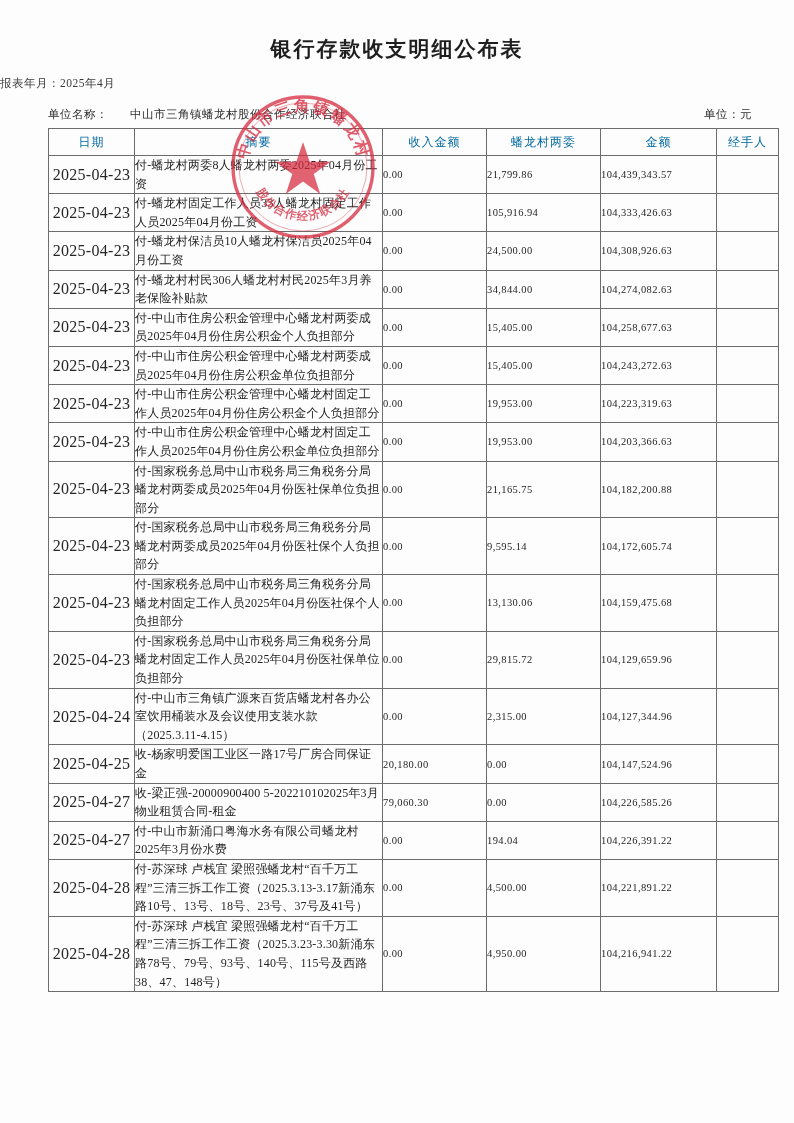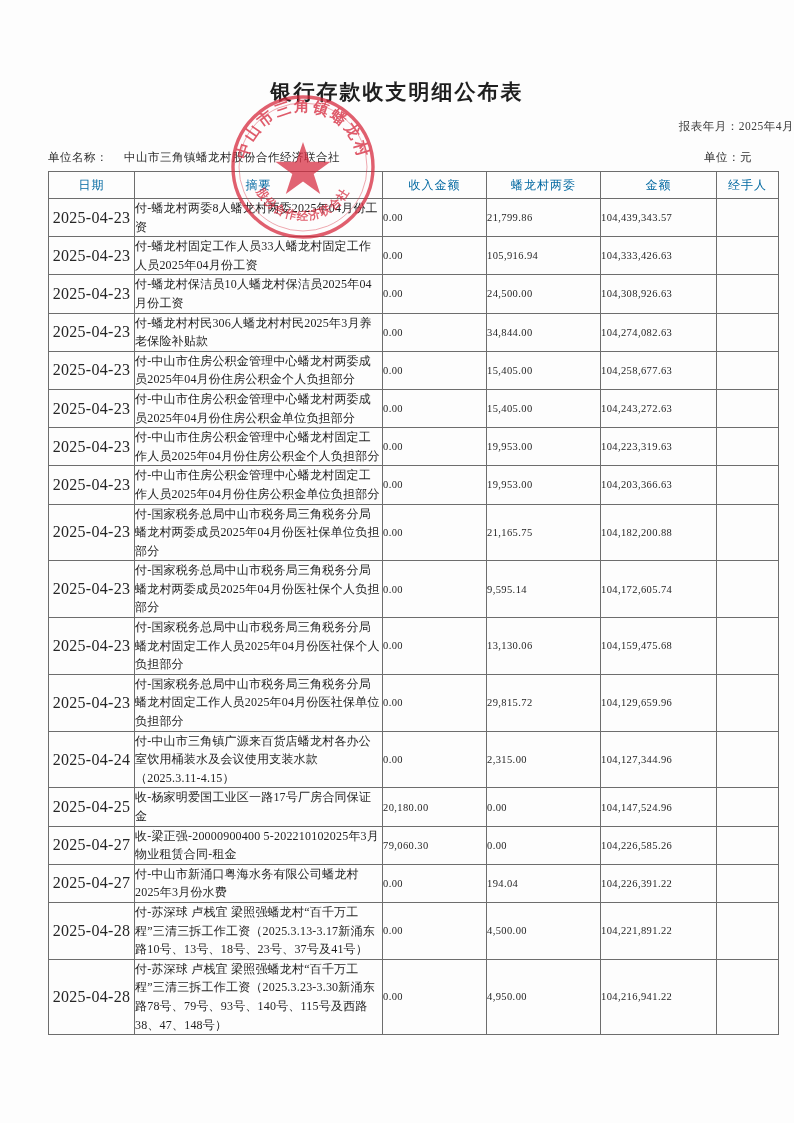--- a/index.html
+++ b/index.html
@@ -22,42 +22,42 @@
     background: #fdfdfd;
   }
 
   
   .doc-title {
     text-align: center;
     font-size: 21px;
     font-weight: bold;
     letter-spacing: 2px;
     margin: 0;
-    padding-top: 78px;
+    padding-top: 35px;
     color: #1f1f1f;
     font-family: "Liberation Serif", "DejaVu Serif", serif;
   }
   .report-period {
-    text-align: right;
+    text-align: left;
     font-size: 11.5px;
     margin-top: 13px;
     color: #3a3a3a;
     letter-spacing: 0.5px;
   }
 
   
   .meta-row {
     display: flex;
     justify-content: space-between;
     align-items: flex-end;
     margin: 16px 42px 6px 48px;
     font-size: 11.5px;
     color: #2f2f2f;
   }
-  .meta-left { display: flex; gap: 16px; }
+  .meta-left { display: flex; gap: 22px; }
   .meta-label { letter-spacing: 0.5px; }
   .meta-value { letter-spacing: 0.5px; text-align: right; }
   .meta-right { letter-spacing: 0.5px; }
 
   
   .ledger-wrap {
     margin: 0 42px 0 48px;
   }
   table.ledger {
     width: 704px;

